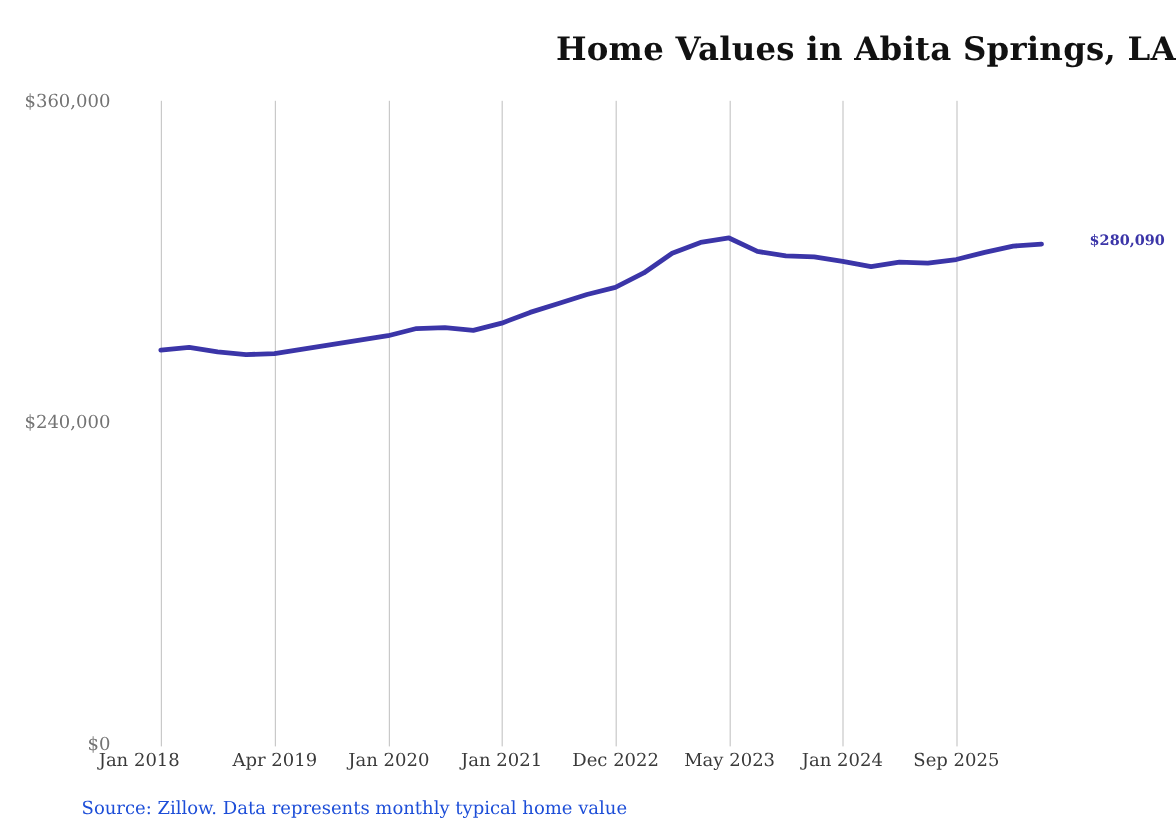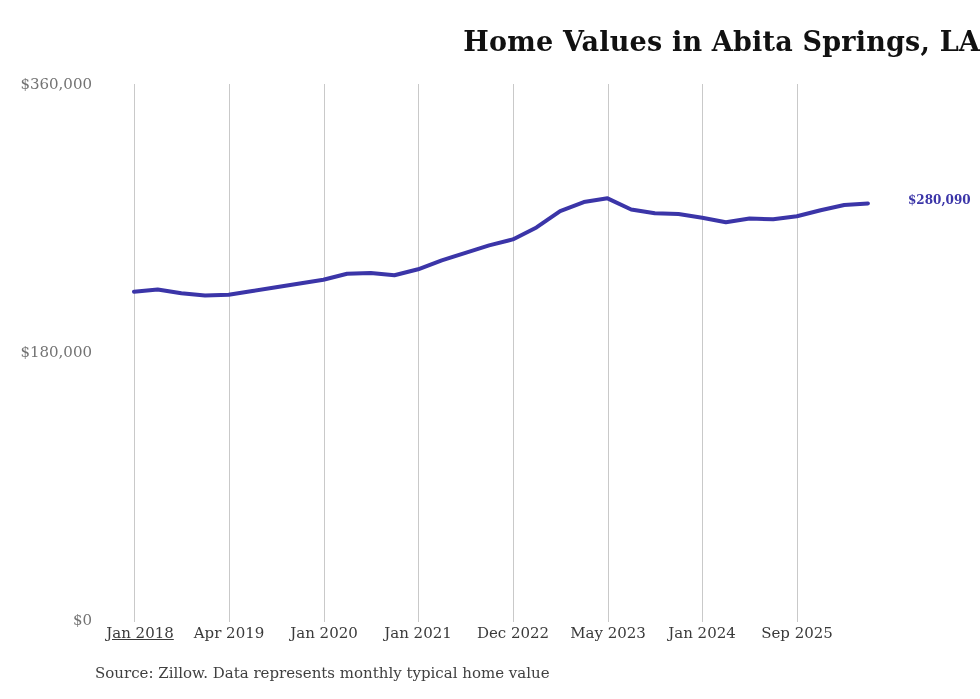--- a/index.html
+++ b/index.html
@@ -74,56 +74,56 @@
     position: absolute;
     font-size: 12px;
     font-weight: bold;
     color: #3b35a8;
     font-family: "DejaVu Serif", "Liberation Serif", serif;
     white-space: nowrap;
     margin-left: 22px;
   }
   .source-note {
     position: absolute;
-    left: 95px;
+    left: 68px;
     top: 664px;
     font-size: 15px;
-    color: #404040;
+    color: #1d4ed8;
     font-family: "DejaVu Serif", "Liberation Serif", serif;
     white-space: nowrap;
   }
 </style>
 </head>
 <body>
 
 <div id="chart-root">
 
   <div class="chart-title">Home Values in Abita Springs, LA</div>
 
   <div class="y-tick-label" style="left:0px; top:75px; width:92px;">$360,000</div>
-  <div class="y-tick-label" style="left:0px; top:343px; width:92px;">$180,000</div>
+  <div class="y-tick-label" style="left:0px; top:343px; width:92px;">$240,000</div>
   <div class="y-tick-label" style="left:0px; top:611px; width:92px;">$0</div>
 
   <div class="plot">
 
     <div class="gridline" style="left:34px;"></div>
     <div class="gridline" style="left:129px;"></div>
     <div class="gridline" style="left:224px;"></div>
     <div class="gridline" style="left:318px;"></div>
     <div class="gridline" style="left:413px;"></div>
     <div class="gridline" style="left:508px;"></div>
     <div class="gridline" style="left:602px;"></div>
     <div class="gridline" style="left:697px;"></div>
 
     <svg class="svg-layer" viewBox="0 0 760 538" preserveAspectRatio="none">
       <polyline id="series-line" fill="none" stroke="#3b35a8" stroke-width="4" stroke-linecap="round" stroke-linejoin="round" points="34.00,207.73 57.67,205.49 81.35,209.22 105.03,211.46 128.70,210.72 152.38,206.98 176.05,203.24 199.72,199.51 223.40,195.77 247.08,189.79 270.75,189.05 294.43,191.29 318.10,185.31 341.78,176.34 365.45,168.87 389.13,161.40 412.80,155.42 436.48,143.47 460.15,127.03 483.82,118.06 507.50,114.32 531.17,125.53 554.85,129.27 578.52,130.02 602.20,133.75 625.88,138.24 649.55,134.50 673.23,135.25 696.90,132.26 720.58,126.28 744.25,121.05 767.93,119.42"></polyline>
     </svg>
   </div>
 
-  <div class="x-tick-label" style="left:80px;  top:624px; width:120px;text-decoration:underline;">Jan 2018</div>
+  <div class="x-tick-label" style="left:56px;  top:624px; width:120px;">Jan 2018</div>
   <div class="x-tick-label" style="left:169px; top:624px; width:120px;">Apr 2019</div>
   <div class="x-tick-label" style="left:264px; top:624px; width:120px;">Jan 2020</div>
   <div class="x-tick-label" style="left:358px; top:624px; width:120px;">Jan 2021</div>
   <div class="x-tick-label" style="left:453px; top:624px; width:120px;">Dec 2022</div>
   <div class="x-tick-label" style="left:548px; top:624px; width:120px;">May 2023</div>
   <div class="x-tick-label" style="left:642px; top:624px; width:120px;">Jan 2024</div>
   <div class="x-tick-label" style="left:737px; top:624px; width:120px;">Sep 2025</div>
 
   <div class="end-label" id="end-label" style="left: 886px; top: 193.421px;">$280,090</div>
 

